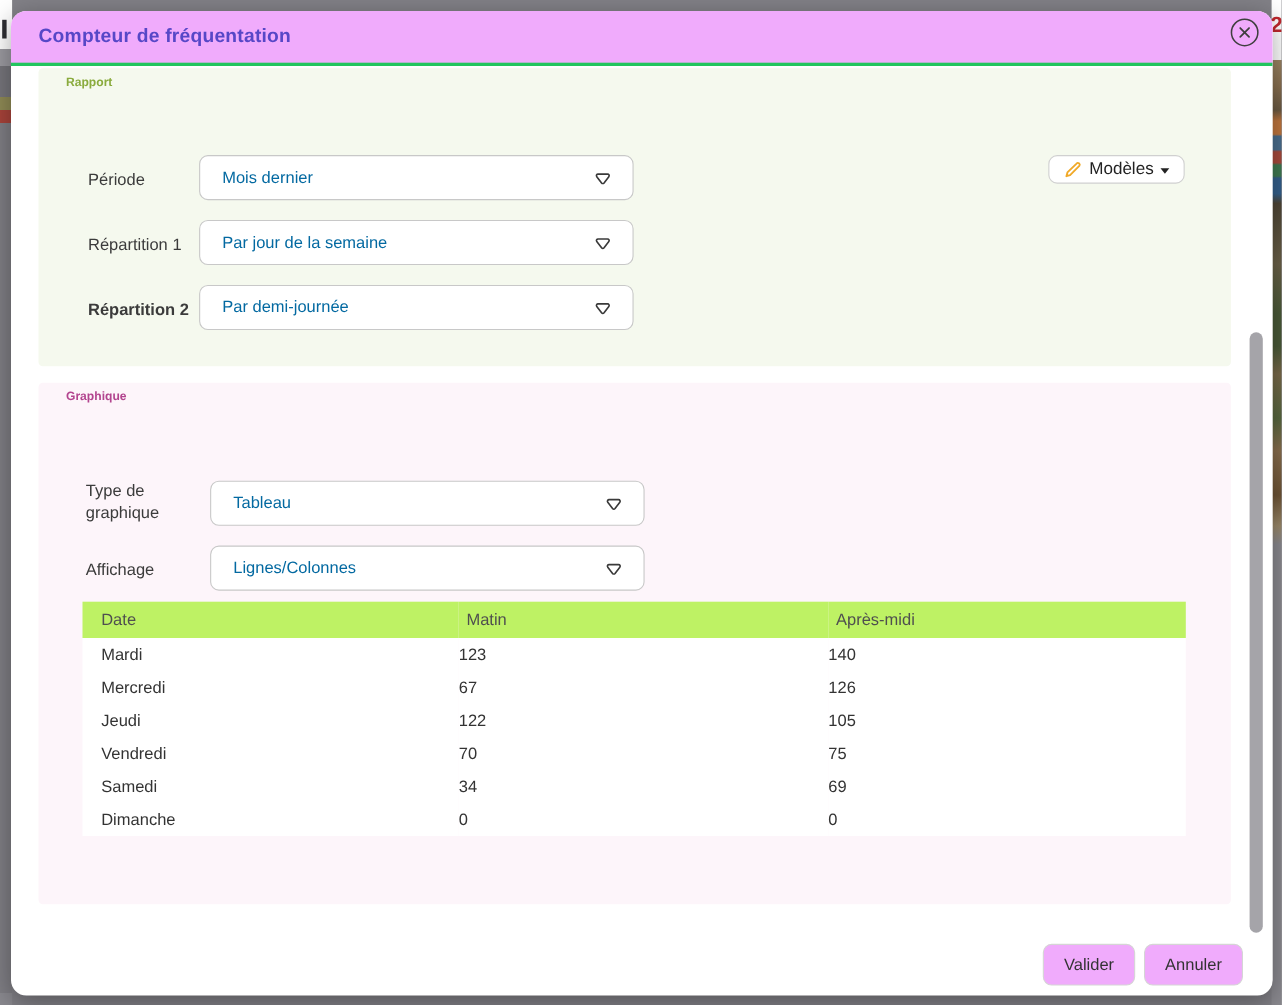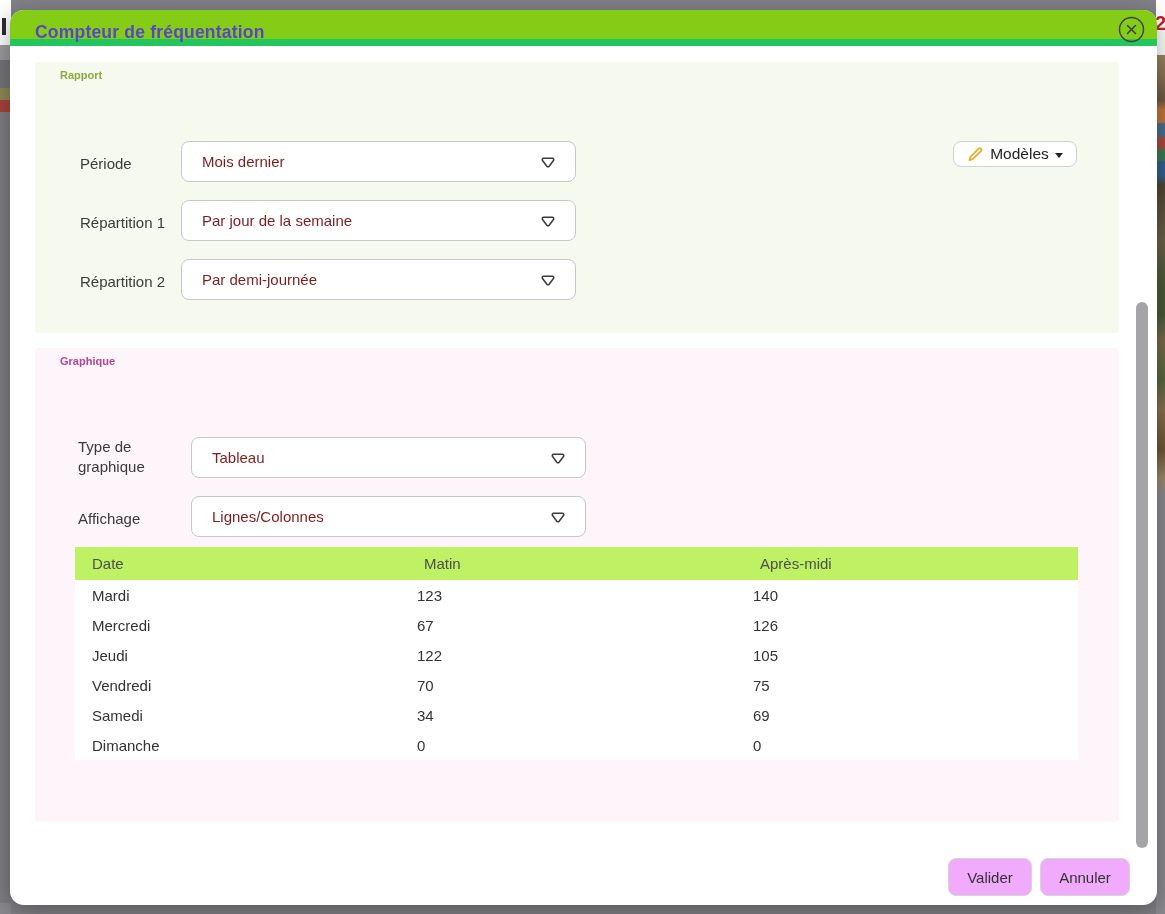--- a/index.html
+++ b/index.html
@@ -25,40 +25,40 @@
       #8a6f4e 410px, #6e5435 450px, #9c8a6a 478px,
       #8b8a90 495px, #8b8a90 914px); }
   .bg-badge { position:absolute; left:1155px; top:12px; width:10px; height:24px;
     overflow:hidden; z-index:2; color:#c0272d; font-size:20px; font-weight:bold; }
 
   
   .modal { position:absolute; left:10px; top:10px; width:1147px; height:895px;
     background:#ffffff; border-radius:14px; z-index:10;
     box-shadow:0 6px 24px rgba(0,0,0,.35); overflow:hidden; }
 
-  .modal-header { position:absolute; left:0; top:0; width:100%; height:36px;
-    border-bottom:7px solid #22c55e; background:#84cc16; }
+  .modal-header { position:absolute; left:0; top:0; width:100%; height:50px;
+    border-bottom:3px solid #22c55e; background:#f0abfc; }
   .modal-title { position:absolute; left:25px; top:0; line-height:45px;
     font-size:17.5px; font-weight:bold; color:#5747c7; letter-spacing:.2px; }
   .close-btn { position:absolute; left:1108px; top:6px; width:27px; height:27px;
     background:none; border:none; cursor:pointer; padding:0; }
 
   
   .section { position:absolute; left:25px; width:1084px; border-radius:4px; }
   .section-rapport { top:52px; height:271px; background:#f5f9ee; }
   .section-graphique { top:338px; height:474px; background:#fdf5fa; }
   .section-heading { position:absolute; left:25px; font-size:11px; font-weight:bold; }
   .section-rapport .section-heading { top:7px; color:#8aab3d; }
   .section-graphique .section-heading { top:7px; color:#b3458f; }
 
   .field-label { position:absolute; font-size:15px; color:#3b3b3b; line-height:20px; }
   .select-box { position:absolute; left:146px; width:395px; height:41px;
     background:#fff; border:1px solid #c8c8c8; border-radius:8px; cursor:pointer;
     display:flex; align-items:center; padding:0 18px 0 20px; text-align:left; }
-  .select-value { flex:1; font-size:15px; color:#7f1d1d; }
+  .select-value { flex:1; font-size:15px; color:#0369a1; }
   .chevron { width:18px; height:18px; flex:0 0 18px; }
 
   .section-graphique .select-box { left:156px; }
 
   
   .modeles-btn { position:absolute; left:918px; top:79px; width:124px; height:26px;
     background:#fff; border:1px solid #d0d0d0; border-radius:8px; cursor:pointer;
     display:flex; align-items:center; justify-content:center; gap:6px; }
   .modeles-label { font-size:15.5px; color:#222; }
   .caret-down { width:0; height:0; border-left:4px solid transparent;
@@ -127,21 +127,21 @@
     <div class="field-label" style="left:45px; top:151px;">Répartition 1</div>
     <div class="select-box" style="top:138px;">
       <span class="select-value">Par jour de la semaine</span>
       <span class="chevron">
         <svg width="18" height="18" viewBox="0 0 24 24" fill="none" stroke="#3a3a3a" stroke-width="2" stroke-linejoin="round">
           <path d="M6.2 7h11.6c1.6 0 2.5 1.8 1.5 3.1l-5.8 7.6c-.8 1-2.2 1-3 0L4.7 10.1C3.7 8.8 4.6 7 6.2 7z"></path>
         </svg>
       </span>
     </div>
 
-    <div class="field-label" style="left:45px; top:210px;">Répartition 2</div>
+    <div class="field-label" style="left:45px; top:210px;font-weight:bold;">Répartition 2</div>
     <div class="select-box" style="top:197px;">
       <span class="select-value">Par demi-journée</span>
       <span class="chevron">
         <svg width="18" height="18" viewBox="0 0 24 24" fill="none" stroke="#3a3a3a" stroke-width="2" stroke-linejoin="round">
           <path d="M6.2 7h11.6c1.6 0 2.5 1.8 1.5 3.1l-5.8 7.6c-.8 1-2.2 1-3 0L4.7 10.1C3.7 8.8 4.6 7 6.2 7z"></path>
         </svg>
       </span>
     </div>
 
     <button class="modeles-btn">

